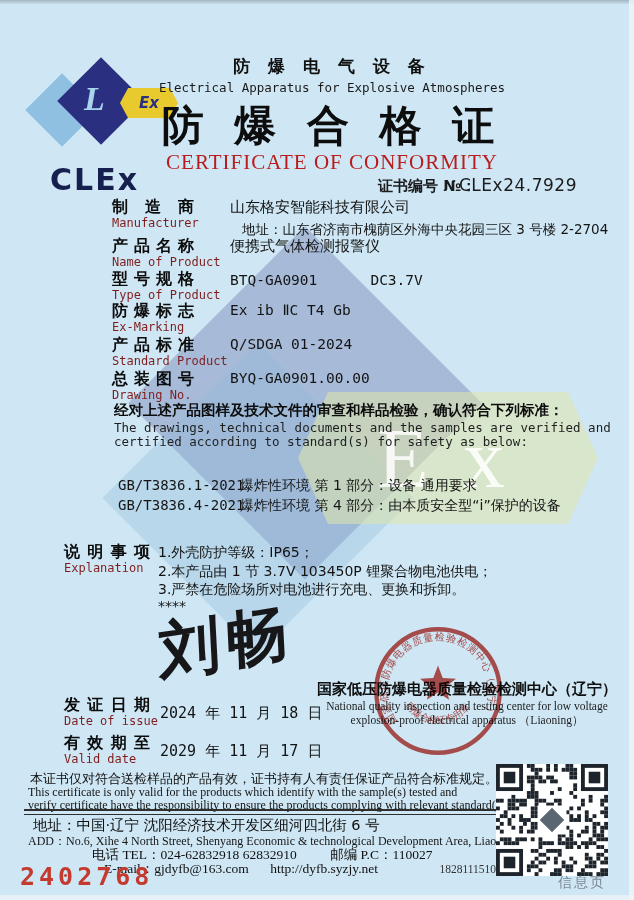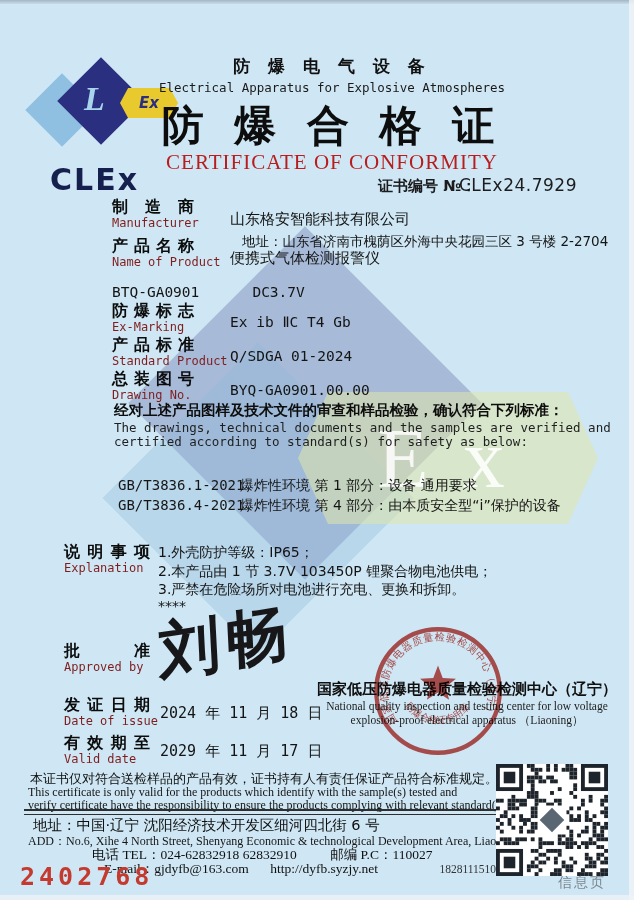--- a/index.html
+++ b/index.html
@@ -39,21 +39,21 @@
           clip-path:polygon(10% 0,90% 0,100% 50%,90% 100%,10% 100%,0 50%);
           display:flex;align-items:center;justify-content:center;
           font-family:"Liberation Serif",serif;font-size:84px;color:rgba(255,255,255,.85);letter-spacing:34px;padding-left:20px;}
 
   
   .frow{left:112px;display:flex;}
   .flabel{width:118px;flex:0 0 118px;}
   .label-cn{font-weight:bold;font-size:16px;color:#0c0c0c;width:82px;text-align:justify;text-align-last:justify;line-height:19px;}
   .label-en{font-family:"DejaVu Sans Mono",monospace;font-size:12px;color:#7f1d1d;line-height:15px;}
   .label-sm .label-cn{width:86px;}
-  .fvalue{padding-top:1px;margin-top:12px;}
+  .fvalue{padding-top:1px;}
   .vcjk{font-size:15px;color:#141414;}
   .vmono{font-family:"DejaVu Sans Mono",monospace;font-size:14.5px;color:#141414;}
   .vsub{font-size:13.5px;color:#141414;margin-top:4px;margin-left:12px;}
   .gap48{margin-left:48px;}
 
   
   .stmt-cn{left:114px;top:401px;font-size:14.5px;font-weight:bold;color:#0d0d0d;}
   .stmt-en1{left:114px;top:420px;}
   .stmt-en2{left:114px;top:434px;}
   .stmt-en1,.stmt-en2{font-family:"DejaVu Sans Mono",monospace;font-size:12.5px;color:#1f1f1f;}
@@ -133,20 +133,24 @@
     <div class="flabel">
       <div class="label-cn">产 品 名 称</div>
       <div class="label-en">Name of Product</div>
     </div>
     <div class="fvalue">
       <div class="vcjk">便携式气体检测报警仪</div>
     </div>
   </div>
 
   <div class="abs frow" style="top:269px">
+    <div class="flabel">
+      <div class="label-cn">型 号 规 格</div>
+      <div class="label-en">Type of Product</div>
+    </div>
     <div class="fvalue">
       <span class="vmono">BTQ-GA0901</span>
       <span class="vmono gap48">DC3.7V</span>
     </div>
   </div>
 
   <div class="abs frow" style="top:301px">
     <div class="flabel">
       <div class="label-cn">防 爆 标 志</div>
       <div class="label-en">Ex-Marking</div>
@@ -187,24 +191,20 @@
 
   <div class="abs label-sm" style="left:64px;top:542px">
     <div class="label-cn">说 明 事 项</div>
     <div class="label-en">Explanation</div>
   </div>
   <div class="abs exp-item" style="top:544px">1.外壳防护等级：IP65；</div>
   <div class="abs exp-item" style="top:563px">2.本产品由 1 节 3.7V 103450P 锂聚合物电池供电；</div>
   <div class="abs exp-item" style="top:581px">3.严禁在危险场所对电池进行充电、更换和拆卸。</div>
   <div class="abs exp-item" style="top:598px">****</div>
 
-  <div class="abs label-sm" style="left:64px;top:641px">
-    <div class="label-cn">批 准</div>
-    <div class="label-en">Approved by</div>
-  </div>
   <div class="abs sig">刘畅</div>
 
   <div class="abs issuer">
     <div class="issuer-cn">国家低压防爆电器质量检验检测中心（辽宁）</div>
     <div class="issuer-en">National quality inspection and testing center for low voltage</div>
     <div class="issuer-en">explosion-proof electrical apparatus （Liaoning）</div>
   </div>
 
   <svg class="abs" id="stamp" viewBox="0 0 190 190">
     <defs>

